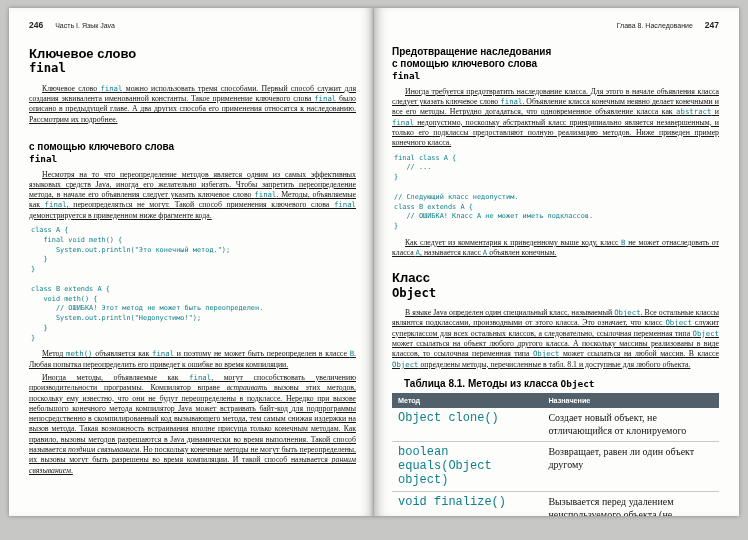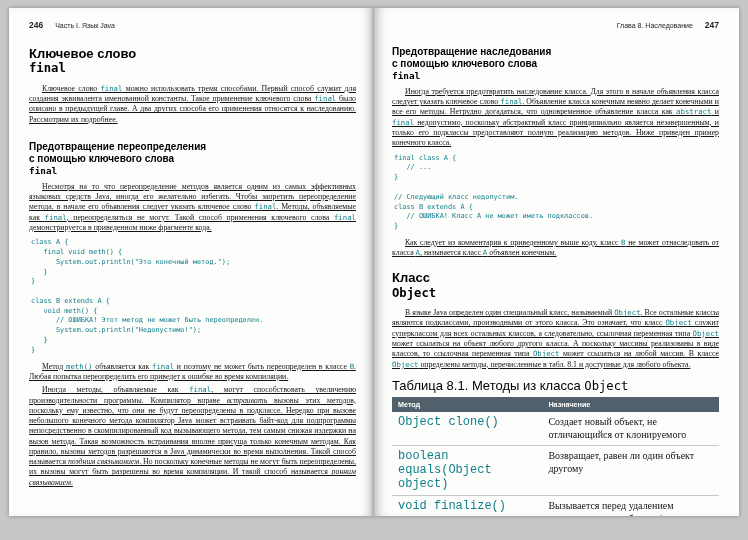--- a/index.html
+++ b/index.html
@@ -21,22 +21,22 @@
   .h2{font-family:"Liberation Sans",sans-serif;font-size:10px;font-weight:bold;color:#000;
       line-height:1.22;margin:16px 0 5px;}
   .h2 span{display:block;}
   .body-p{font-size:7.8px;line-height:1.32;color:#141414;text-align:justify;
           text-indent:13px;margin:0 0 3px;text-decoration:underline;}
   .cd{font-family:"DejaVu Sans Mono",monospace;color:#0f7f8b;font-size:0.94em;}
   .h1 .cd,.h2 .cd,.tbl-caption .cd{color:#000;}
   .it{font-style:italic;}
   .code{font-family:"DejaVu Sans Mono",monospace;font-size:6.9px;line-height:1.42;
         color:#0f7f8b;white-space:pre;margin:5px 0 6px 2px;}
-  .tbl-caption{font-family:"Liberation Sans",sans-serif;font-size:13px;font-weight:normal;
-               margin:8px 0 4px;}
+  .tbl-caption{font-family:"Liberation Sans",sans-serif;font-size:10px;font-weight:bold;
+               margin:8px 12px 4px;}
   table.methods-table{width:100%;border-collapse:collapse;}
   table.methods-table th{background:#51606a;color:#fff;font-family:"Liberation Sans",sans-serif;
         font-size:7.2px;font-weight:bold;text-align:left;padding:3px 6px;}
   table.methods-table td{vertical-align:top;padding:3.5px 6px;border-bottom:1px solid #c9c9c9;}
   td.method-cell{font-family:Liberation Mono, monospace;font-size:12px;color:#0f7f8b;width:46%;}
   td.purpose-cell{font-size:10px;color:#141414;line-height:1.3;}
 </style>
 </head>
 <body>
 
@@ -51,21 +51,20 @@
     <div class="h1">
       <span>
           <span>Ключевое слово </span>
           <span class="cd">final</span>
         </span>
     </div>
 
     <p class="body-p"><span>Ключевое слово </span><span class="cd">final</span><span> можно использовать тремя способами. Первый способ служит для создания эквивалента именованной константы. Такое применение ключевого слова </span><span class="cd">final</span><span> было описано в предыдущей главе. А два других способа его применения относятся к наследованию. Рассмотрим их подробнее.</span></p>
 
     <div class="h2">
-      <span>Предотвращение переопределения</span>
       <span>
           <span>с помощью ключевого слова </span>
           <span class="cd">final</span>
         </span>
     </div>
 
     <p class="body-p"><span>Несмотря на то что переопределение методов является одним из самых эффективных языковых средств Java, иногда его желательно избегать. Чтобы запретить переопределение метода, в начале его объявления следует указать ключевое слово </span><span class="cd">final</span><span>. Методы, объявляемые как </span><span class="cd">final</span><span>, переопределяться не могут. Такой способ применения ключевого слова </span><span class="cd">final</span><span> демонстрируется в приведенном ниже фрагменте кода.</span></p>
 
     <pre class="code">class A {
    final void meth() {

